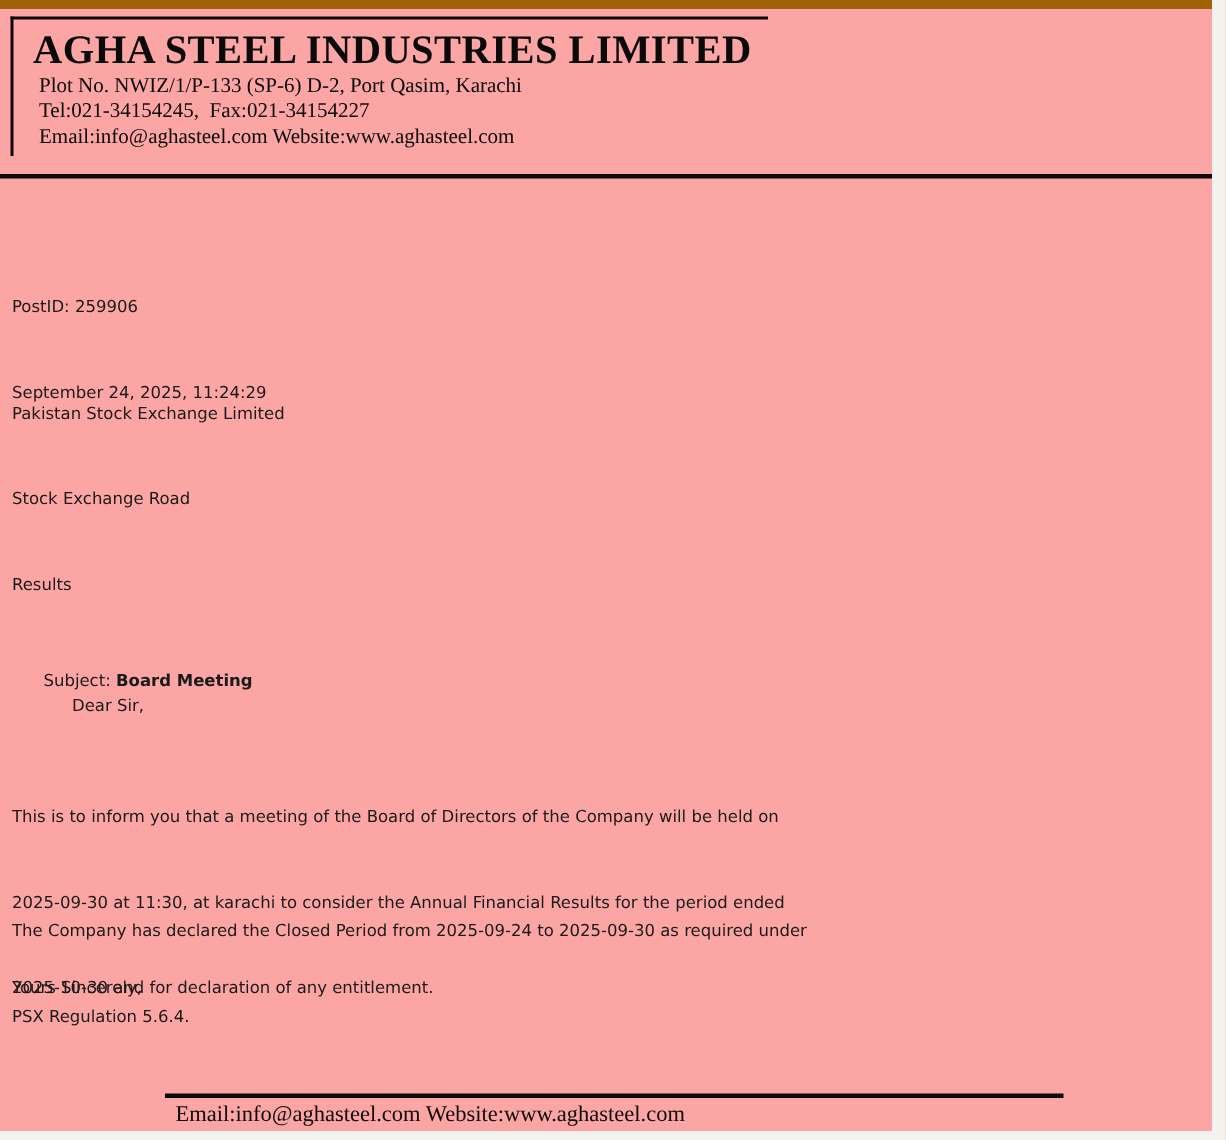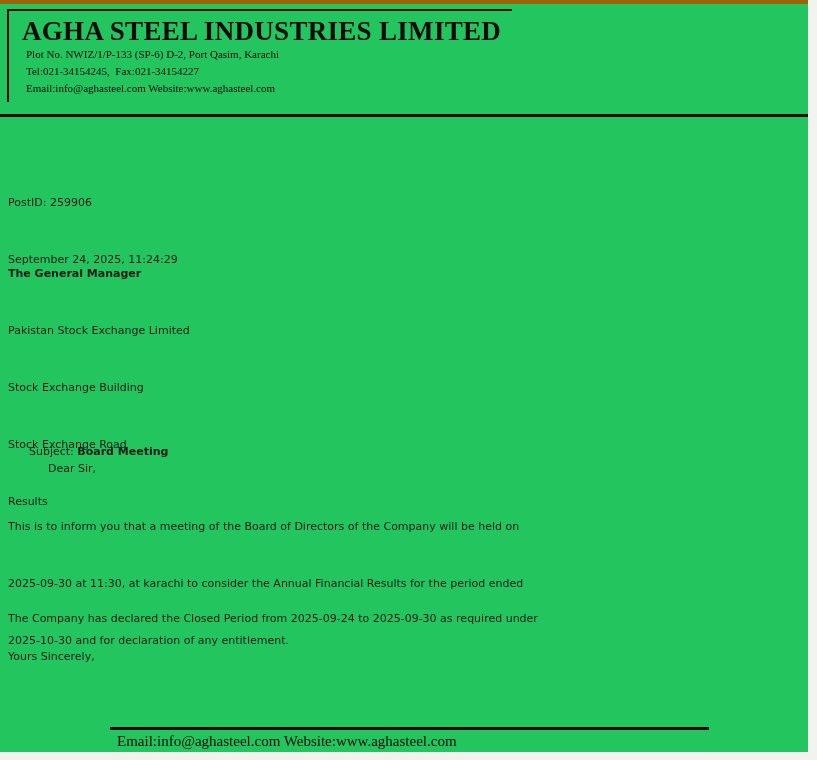--- a/index.html
+++ b/index.html
@@ -11,53 +11,53 @@
     overflow:hidden;
   }
   .page{
     position:relative;
     width:817px;height:760px;
     background:#f2f2ef;
   }
   .doc{
     position:absolute;left:0;top:0;
     width:808px;height:748px;
-    background:#22c55e;
-    border-top:4px solid #a16207;
+    background:#fca5a5;
+    border-top:6px solid #a16207;
   }
   
   .hdr-topline{position:absolute;left:7px;top:5px;width:505px;height:2px;background:#0a0a0a;}
   .hdr-leftline{position:absolute;left:7px;top:5px;width:2px;height:93px;background:#0a0a0a;}
   
   .company-name{
     position:absolute;left:22px;top:12px;margin:0;
     font-family:"Liberation Serif","DejaVu Serif",serif;
     font-size:27px;font-weight:bold;color:#0a0a0a;
     letter-spacing:0.3px;white-space:nowrap;
   }
   .addr{
     position:absolute;left:26px;
     font-family:"Liberation Serif","DejaVu Serif",serif;
-    font-size:11px;color:#0a0a0a;white-space:pre;
+    font-size:14px;color:#0a0a0a;white-space:pre;
   }
   .addr1{top:44px;}
   .addr2{top:61px;}
   .addr3{top:78px;}
   .hdr-sep{position:absolute;left:0;top:110px;width:808px;height:3px;background:#0a0a0a;}
   
   .sans{
     position:absolute;left:8px;
     font-size:11px;line-height:19px;color:#1a1a1a;
     white-space:pre-wrap;
   }
   .meta-block{top:151px;}
   .recipient-block{top:222px;}
   .subject-block{top:419px;}
   .salutation-block{top:455px;margin-left:40px;}
-  .para1-block{top:475px;width:760px;}
+  .para1-block{top:491px;width:760px;}
   .para2-block{top:567px;width:780px;}
   .closing-block{top:643px;}
   .bold{font-weight:bold;}
   
   .footer-line{position:absolute;left:110px;top:723px;width:599px;height:3px;background:#0a0a0a;}
   .footer-contact{
     position:absolute;left:117px;top:729px;
     font-family:"Liberation Serif","DejaVu Serif",serif;
     font-size:15px;color:#0a0a0a;white-space:pre;
   }
@@ -77,41 +77,40 @@
     <div class="addr addr3">Email:info@aghasteel.com Website:www.aghasteel.com</div>
 
     <div class="hdr-sep"></div>
 
     <div class="sans meta-block">
       <div><span>PostID: </span><span>259906</span></div>
       <div>September 24, 2025, 11:24:29</div>
     </div>
 
     <div class="sans recipient-block">
-      <div class="bold">The General Manager</div>
       <div>Pakistan Stock Exchange Limited</div>
-      <div>Stock Exchange Building</div>
       <div>Stock Exchange Road</div>
       <div>Results</div>
     </div>
 
     <div class="sans subject-block">
       <span>Subject: </span><span class="bold">Board Meeting</span>
     </div>
 
     <div class="sans salutation-block">Dear Sir,</div>
 
     <div class="sans para1-block">
       <div>This is to inform you that a meeting of the Board of Directors of the Company will be held on</div>
       <div>2025-09-30 at 11:30, at karachi to consider the Annual Financial Results for the period ended</div>
       <div>2025-10-30 and for declaration of any entitlement.</div>
     </div>
 
     <div class="sans para2-block">
       <div>The Company has declared the Closed Period from 2025-09-24 to 2025-09-30 as required under</div>
+      <div>PSX Regulation 5.6.4.</div>
     </div>
 
     <div class="sans closing-block">Yours Sincerely,</div>
 
     <div class="footer-line"></div>
     <div class="footer-contact">Email:info@aghasteel.com Website:www.aghasteel.com</div>
 
   </div>
 </div>
 

